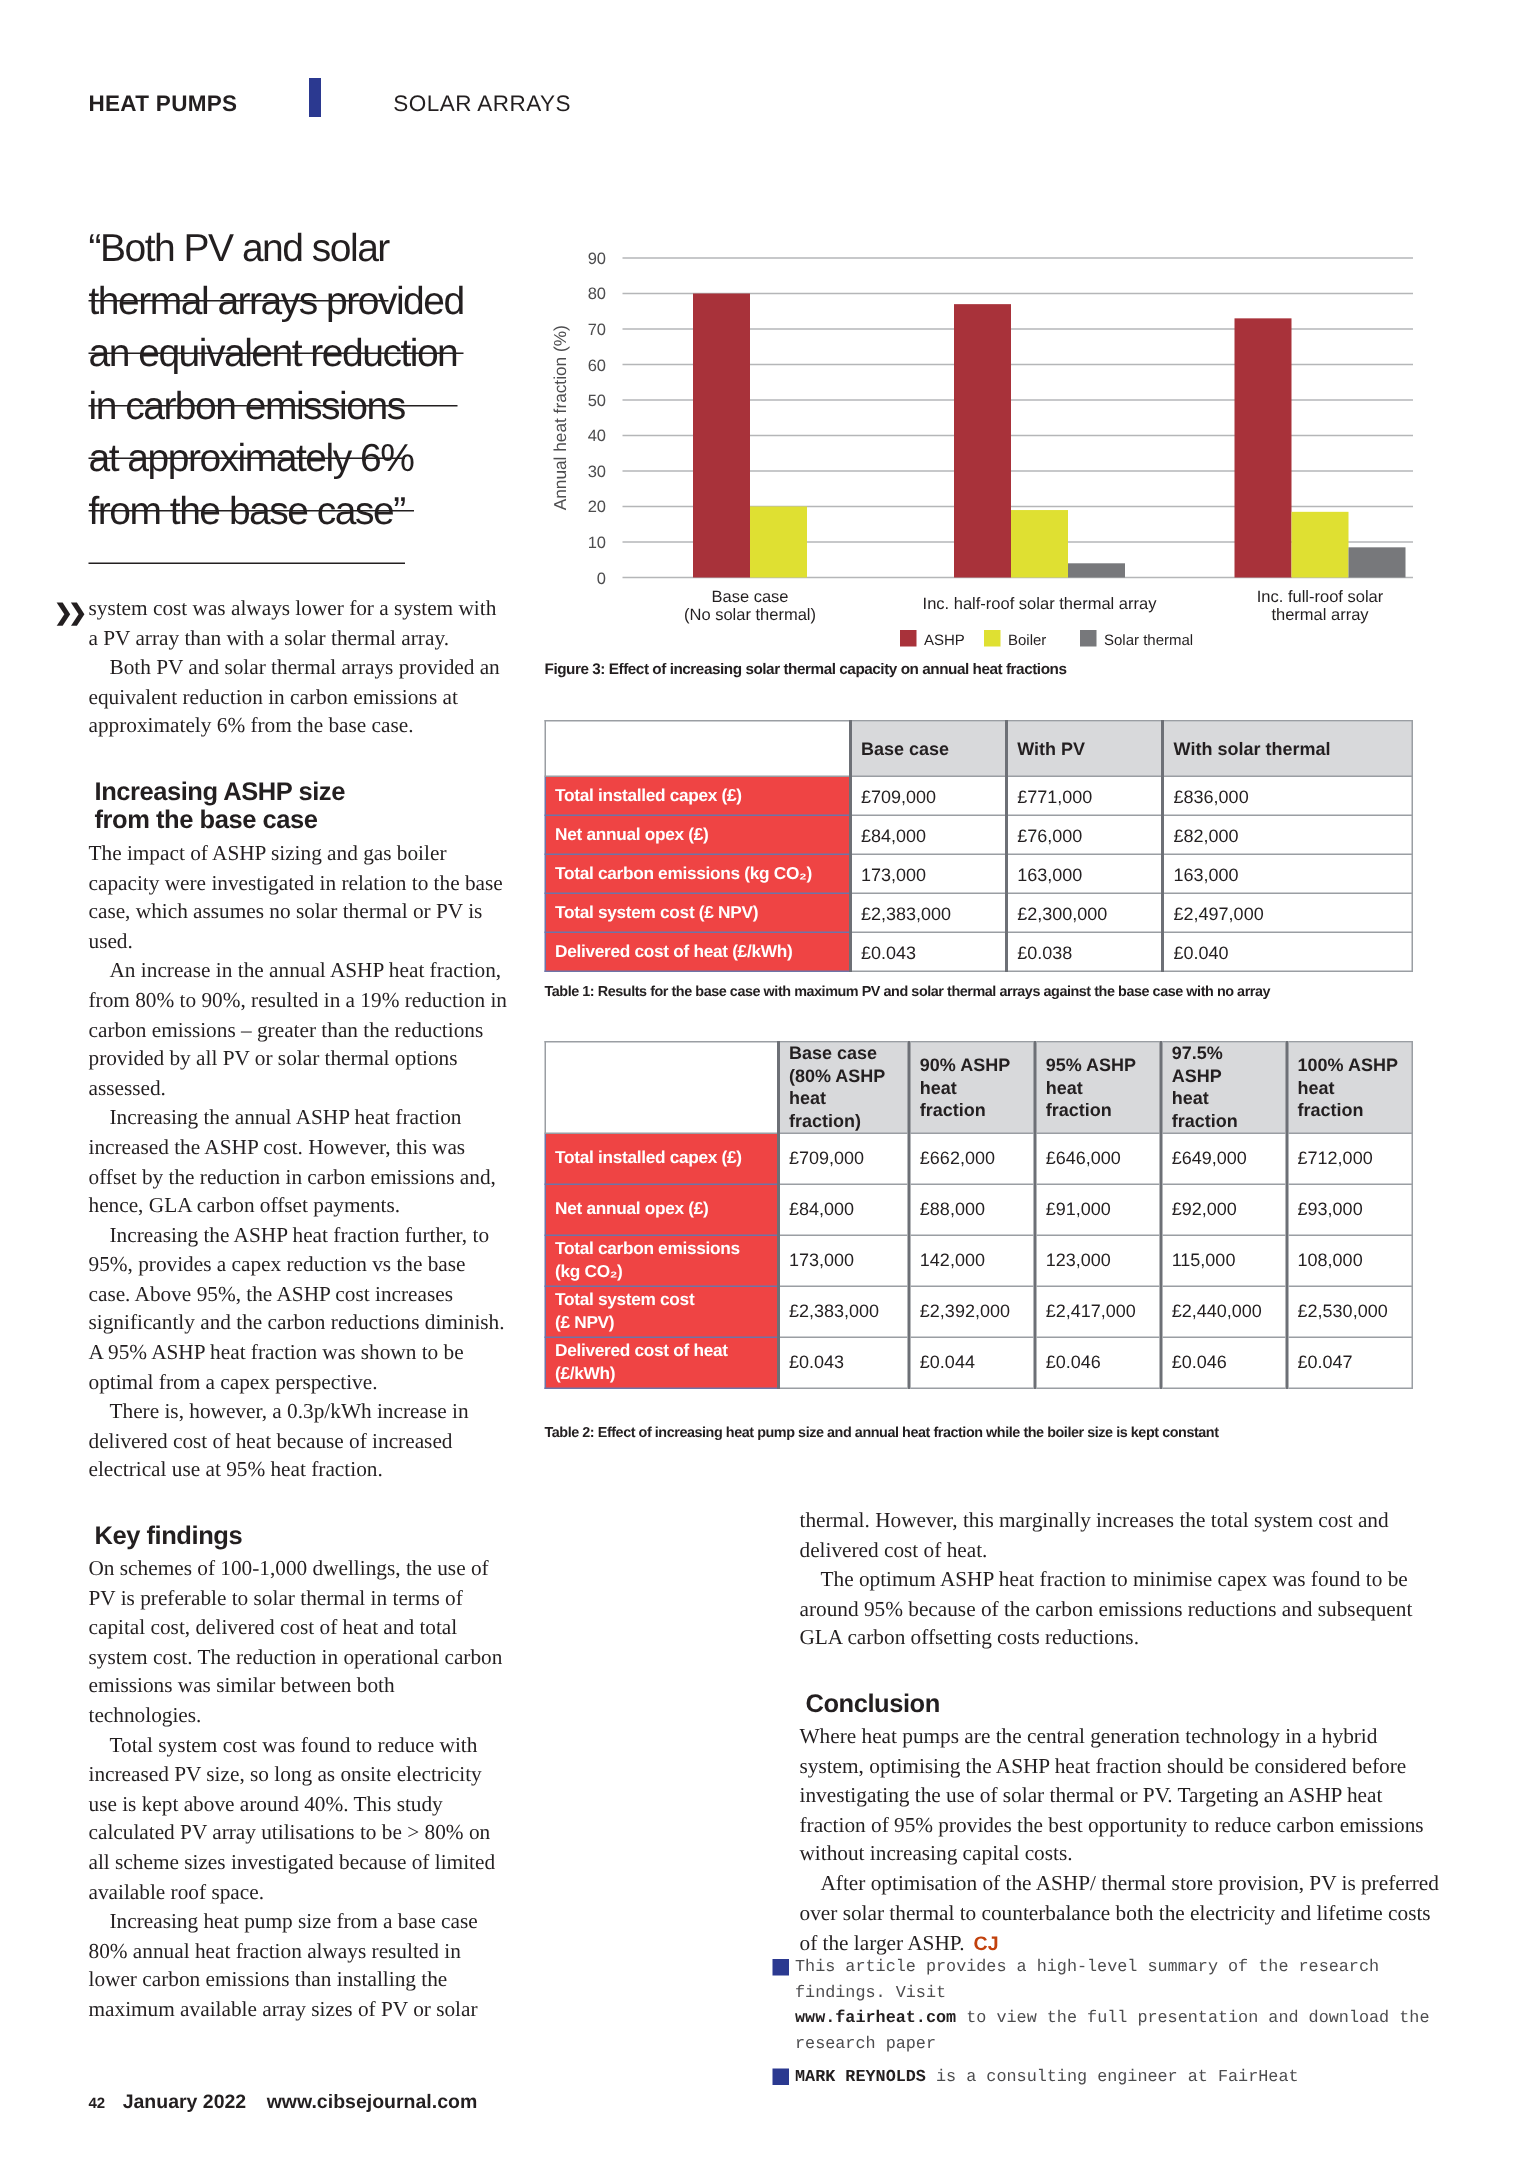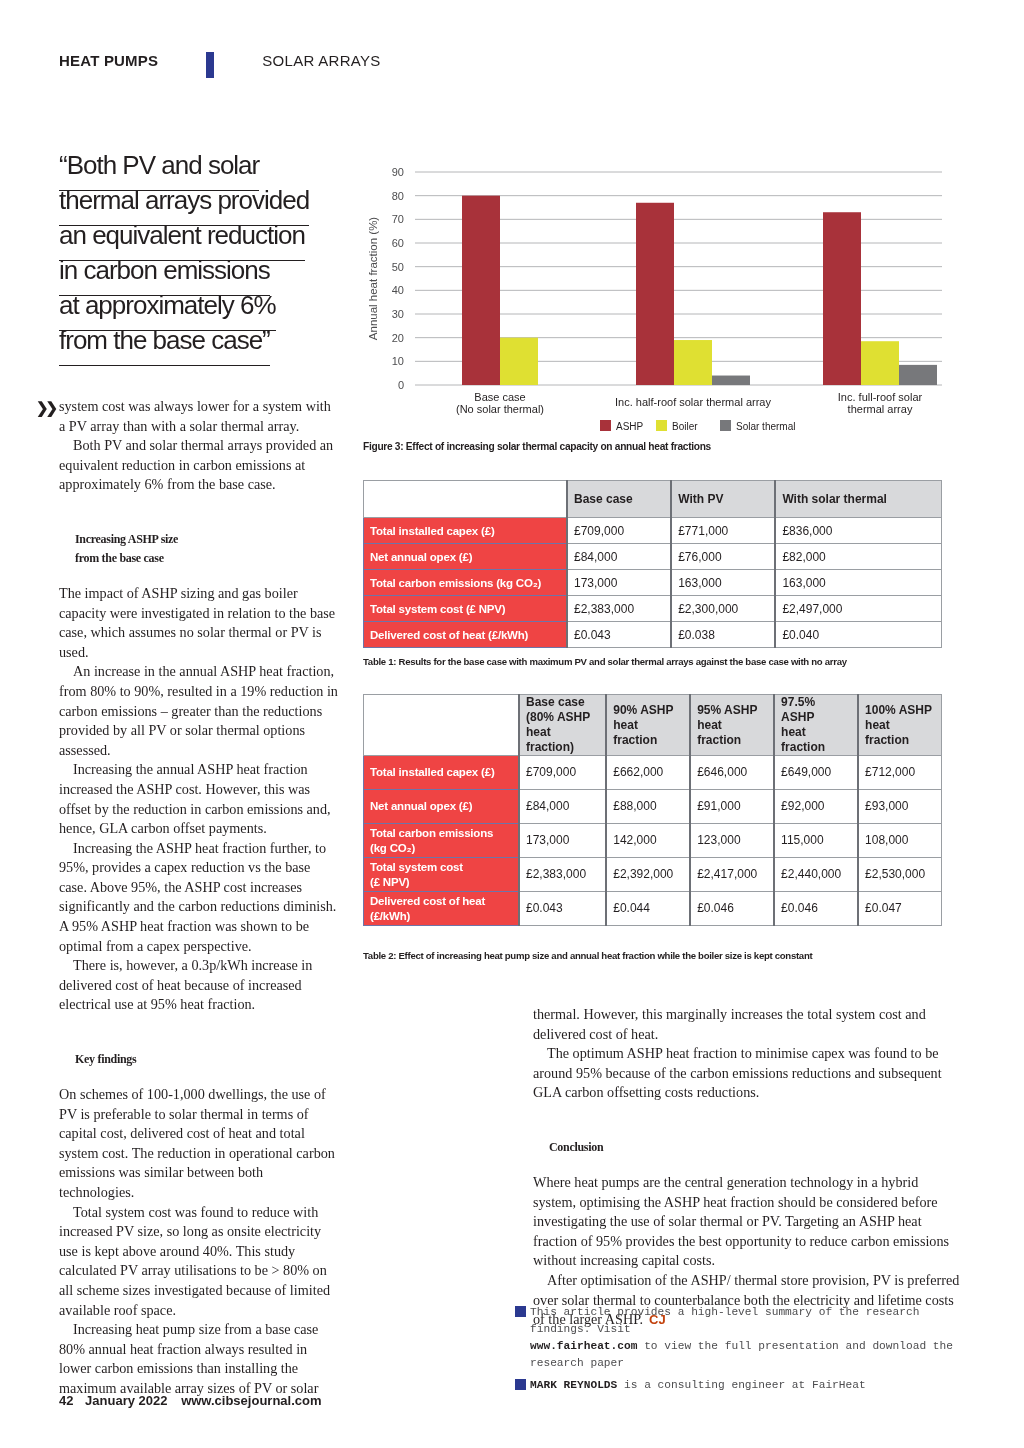--- a/index.html
+++ b/index.html
@@ -1,30 +1,30 @@
 <!DOCTYPE html>
 <html><head>
 <meta charset="utf-8">
 <style>
   html, body { margin: 0; padding: 0; background: #ffffff; }
   body { width: 1024px; height: 1448px; position: relative; overflow: hidden; font-family: "Liberation Sans", sans-serif; color: #231f20; }
 
-  .header { position: absolute; left: 59px; top: 52px; display: flex; align-items: flex-start; height: 26px; gap: 38px; }
+  .header { position: absolute; left: 59px; top: 52px; display: flex; align-items: flex-end; height: 26px; gap: 38px; }
   .header .sec { font-weight: bold; font-size: 15px; letter-spacing: 0.2px; }
   .header .bar { width: 8px; height: 26px; background: #2b3990; margin: 0 10px 0 10px; }
   .header .sub { font-size: 15px; letter-spacing: 0.3px; }
 
   .pullquote { position: absolute; left: 59px; top: 148px; width: 275px; }
-  .pullquote .ql { font-family: "Liberation Sans", sans-serif; font-size: 26px; letter-spacing: -1px; line-height: 34px; padding-bottom: 8px; border-bottom: 1.5px solid #231f20; display: inline-block; margin-bottom: 0; white-space: nowrap; }
+  .pullquote .ql { font-family: "Liberation Sans", sans-serif; font-size: 26px; letter-spacing: -1px; line-height: 34px; padding-bottom: 18px; border-bottom: 1.5px solid #231f20; display: inline-block; margin-bottom: 0; white-space: nowrap; }
   .pullquote .row { display: block; height: 35px; }
 
   .body-text { font-family: "Liberation Serif", serif; font-size: 14.2px; line-height: 19.6px; color: #231f20; }
   .body-text p { margin: 0; }
   .body-text p.ind { text-indent: 14px; }
-  .subhead { font-family: Liberation Serif, serif; font-weight: bold; font-size: 12px; line-height: 19px; letter-spacing: -0.3px; margin: 16px; }
+  .subhead { font-family: Liberation Sans, sans-serif; font-weight: bold; font-size: 17px; line-height: 19px; letter-spacing: -0.3px; margin: 4px; }
 
   .colL { position: absolute; left: 59px; top: 397px; width: 280px; }
   .chev { position: absolute; left: 36px; top: 399px; font-family: "Liberation Sans", sans-serif; font-weight: bold; font-size: 15px; color: #231f20; letter-spacing: -3px; }
 
   .colR { position: absolute; left: 533px; top: 1005px; width: 430px; }
 
   
   .chart-wrap { position: absolute; left: 360px; top: 160px; width: 590px; height: 275px; }
   .chart-wrap svg { position: absolute; left: 0; top: 0; }
   .fig-caption { position: absolute; left: 363px; top: 441px; font-size: 10.2px; font-weight: bold; letter-spacing: -0.3px; }
@@ -48,21 +48,21 @@
   .tcap1 { left: 363px; top: 656px; }
   .tcap2 { left: 363px; top: 950px; }
 
   .notes { position: absolute; left: 515px; top: 1304px; width: 440px; font-family: Liberation Mono, monospace; font-size: 11.2px; color: #4d4d4f; line-height: 17px; }
   .note { position: relative; padding-left: 15px; }
   .note .sq { position: absolute; left: 0; top: 2px; width: 11px; height: 11px; background: #2b3990; }
   .note b { color: #231f20; }
   .cj { color: #c2410c; font-family: "Liberation Sans", sans-serif; font-weight: bold; font-size: 13px; margin-left: 6px; }
 
   .footer { position: absolute; left: 59px; top: 1393px; font-size: 13px; }
-  .footer .pg { font-weight: bold; font-size: 13px; margin-right: 8px; }
+  .footer .pg { font-weight: bold; font-size: 10px; margin-right: 8px; }
   .footer .dt { font-weight: bold; margin-right: 10px; }
   .footer .url { font-weight: bold; }
 </style>
 </head>
 <body>
 
 <div class="header">
   <span class="sec">HEAT PUMPS</span>
   <span class="bar"></span>
   <span class="sub">SOLAR ARRAYS</span>

